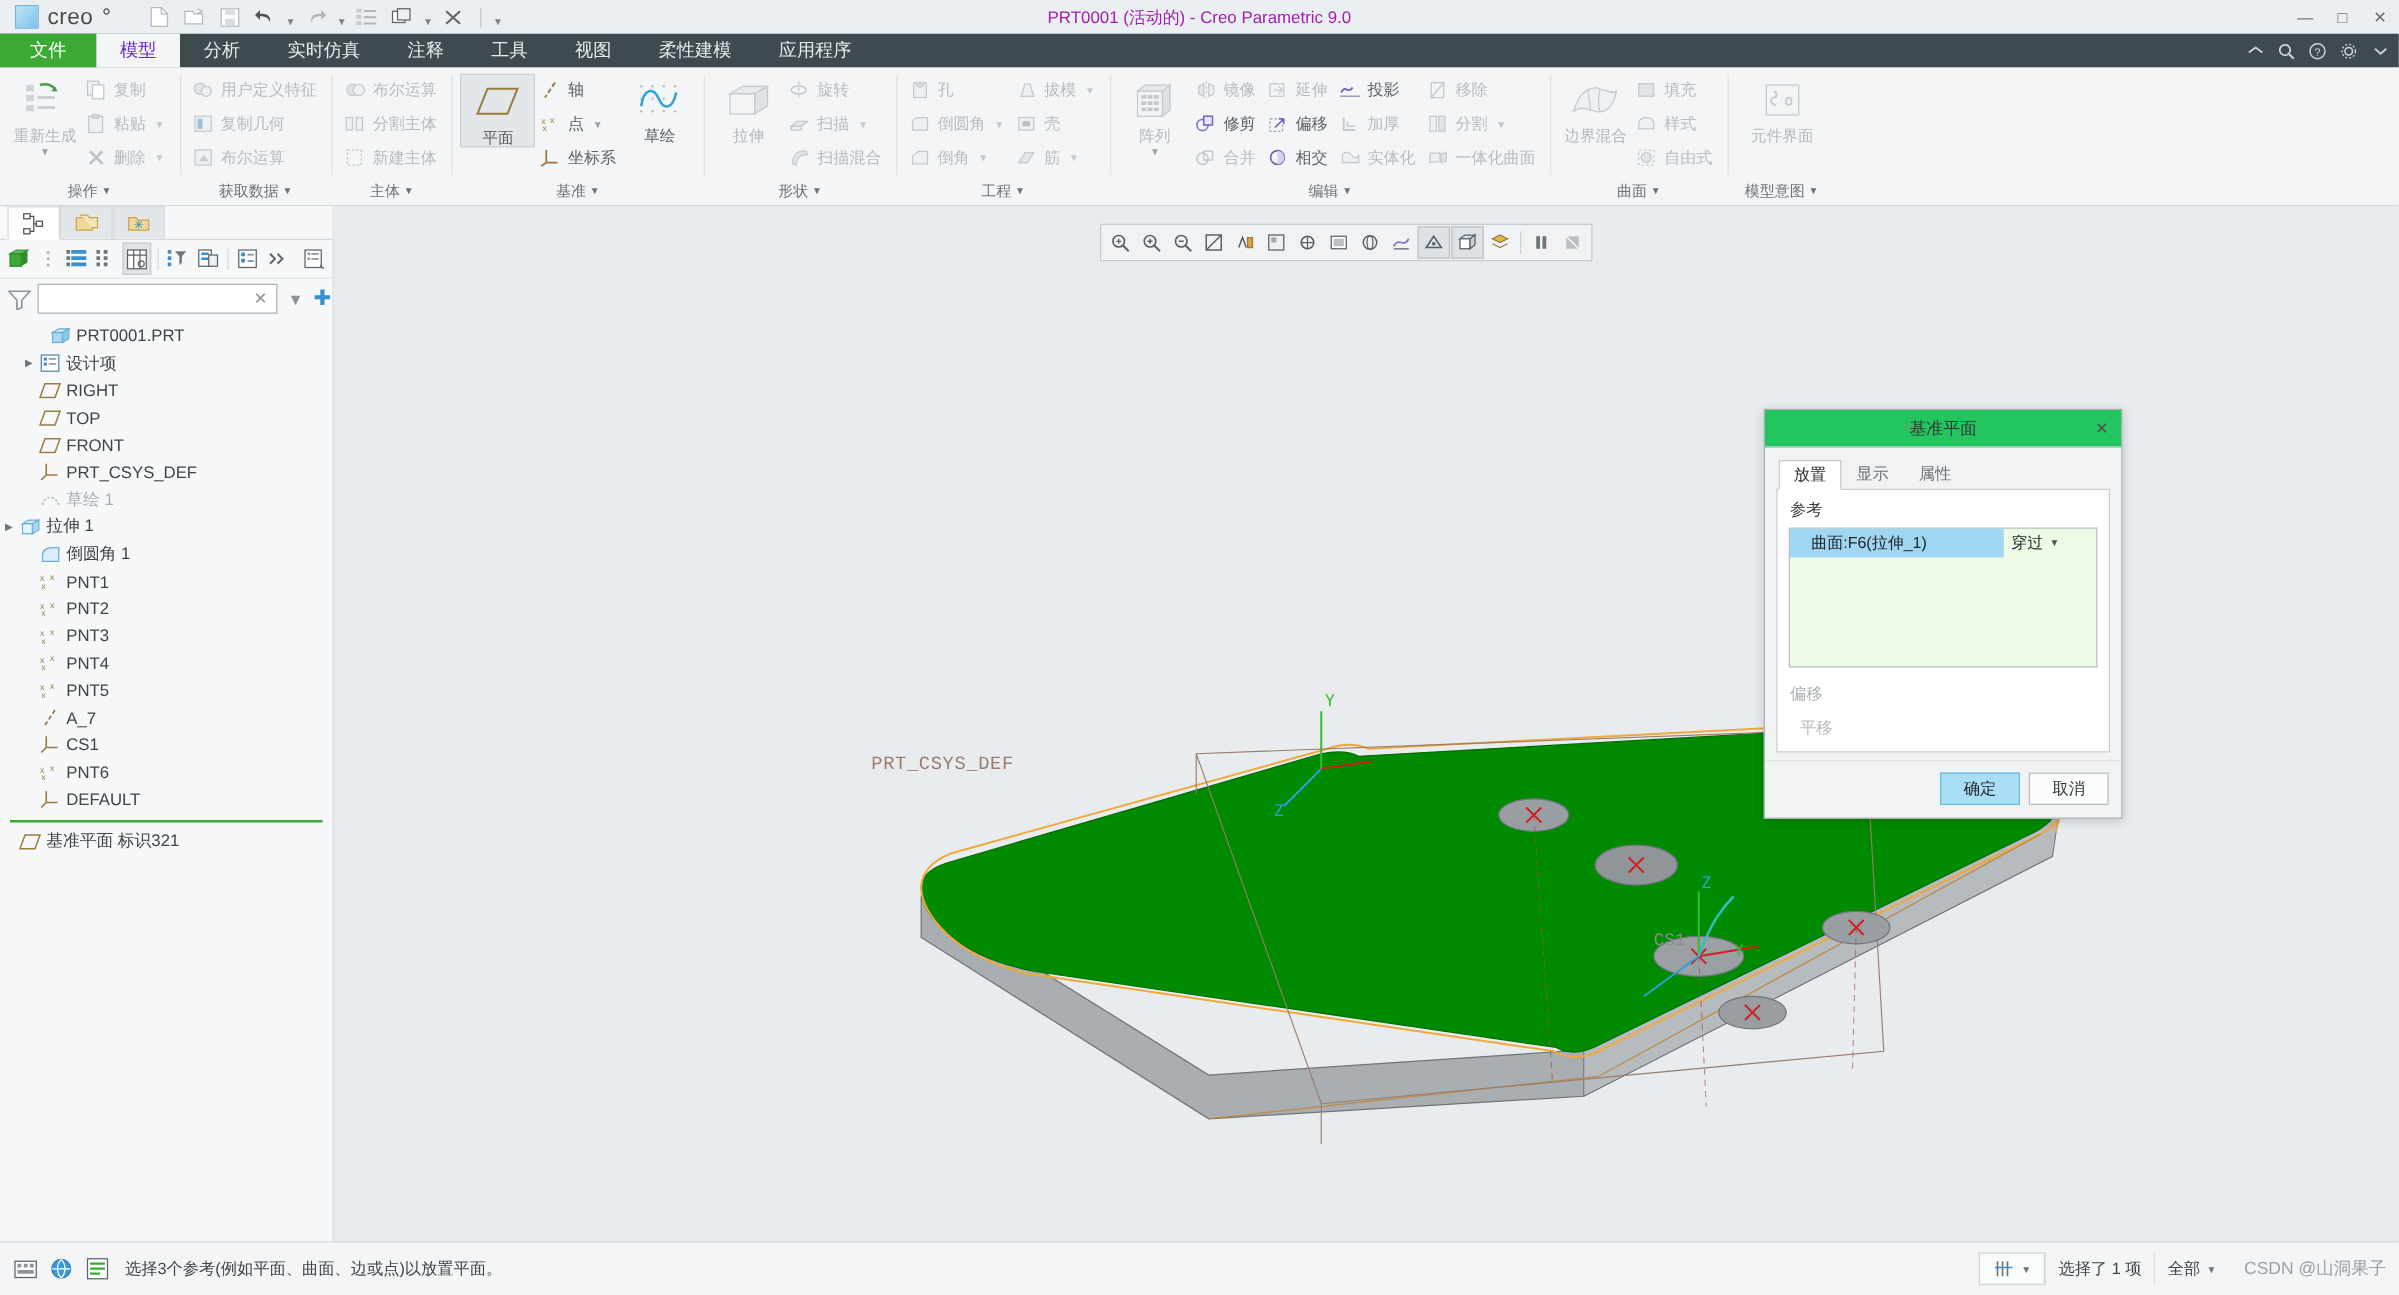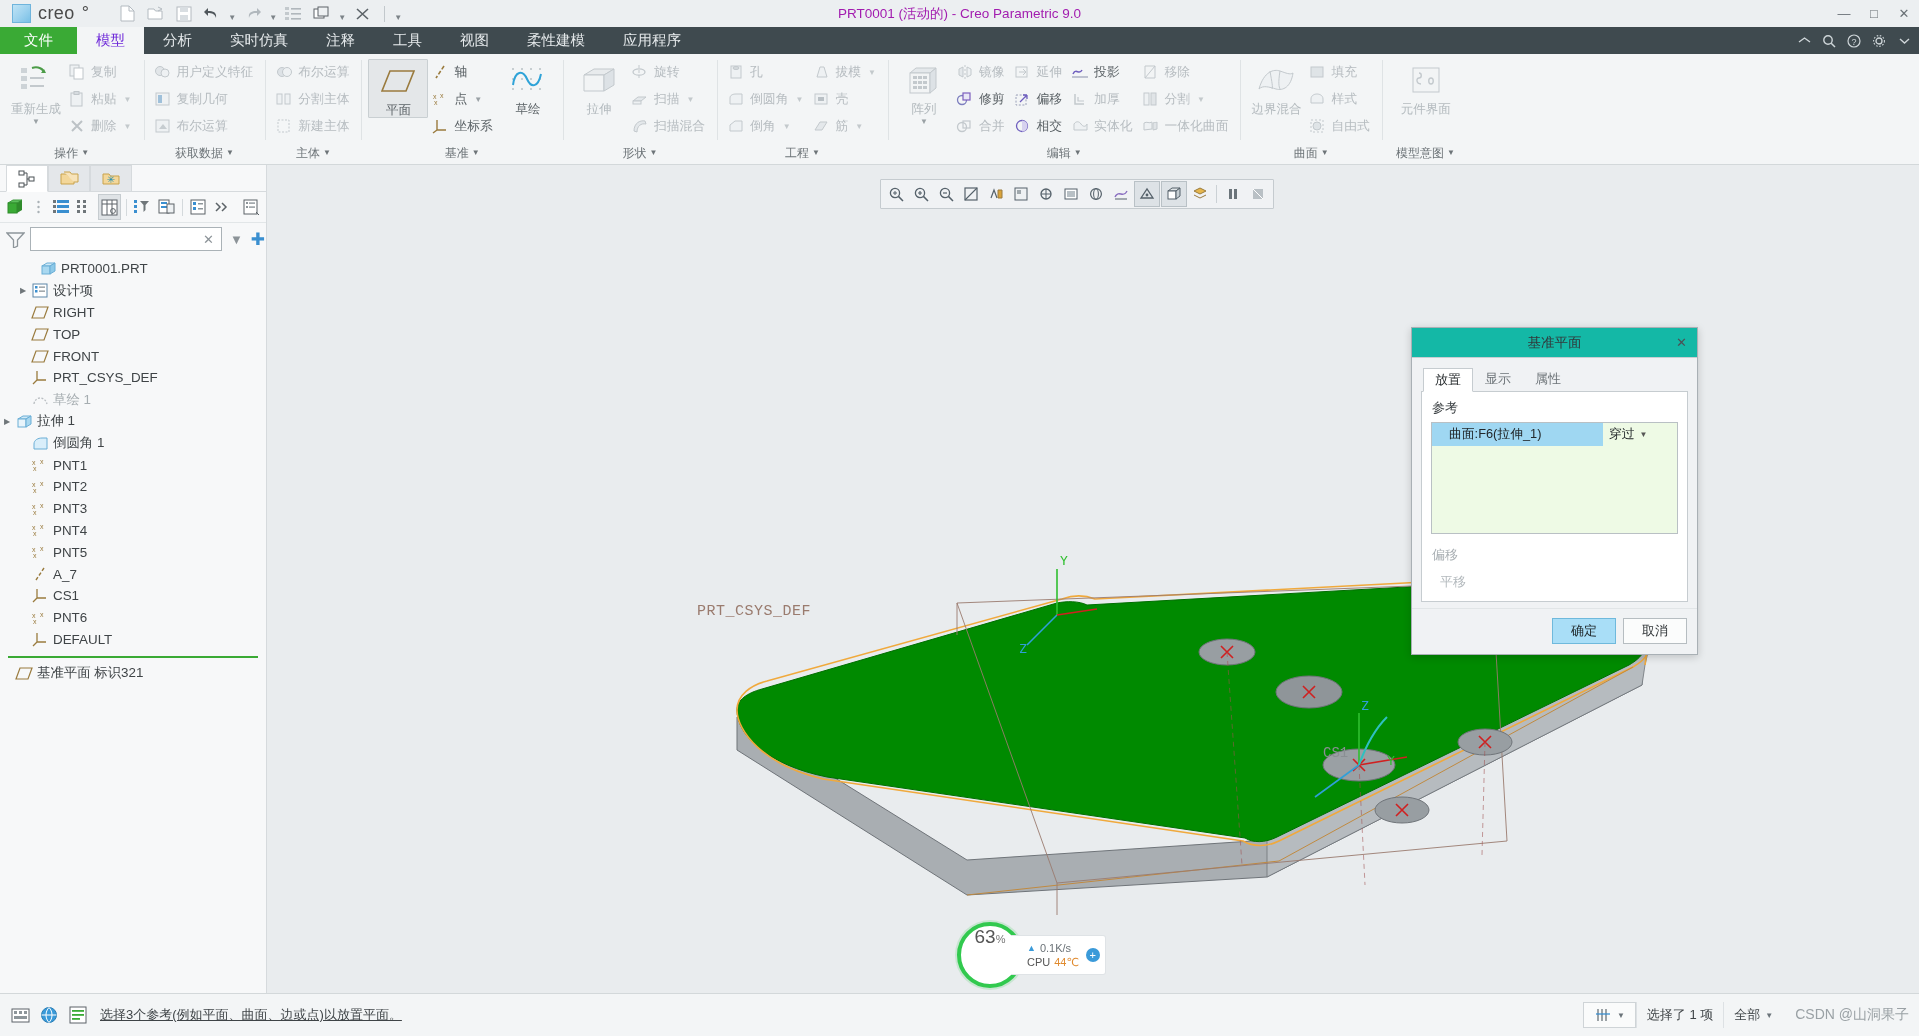--- a/index.html
+++ b/index.html
@@ -99,21 +99,21 @@
   .ring i{font-size:11px;color:#777;font-style:normal;}
   .perfbox{height:38px;background:#ffffff;border:1px solid #dfe3e6;border-left:none;display:flex;flex-direction:column;justify-content:center;padding:0 26px 0 16px;margin-left:-12px;position:relative;border-radius:0 3px 3px 0;}
   .perfline{font-size:11px;color:#6b7277;display:flex;align-items:center;gap:4px;line-height:14px;}
   .perfline .up{color:#3a9ad9;font-size:9px;}
   .perfline .cpu{color:#555;}
   .perfline .deg{color:#e08a2e;}
   .perfplus{position:absolute;right:5px;top:12px;width:14px;height:14px;border-radius:50%;background:#3a9ad9;color:#fff;font-size:11px;line-height:14px;text-align:center;}
 
   
   .dialog{position:absolute;left:1411px;top:327px;width:285px;background:#f0f2f4;border:1px solid #a9b0b5;box-shadow:0 2px 8px rgba(0,0,0,.18);}
-  .dlg-title{height:29px;background:#14b8a6;display:flex;align-items:center;justify-content:center;position:relative;font-size:13.5px;color:#32373a;border-bottom:1px solid #c8ced2;}
+  .dlg-title{height:29px;background:#22c55e;display:flex;align-items:center;justify-content:center;position:relative;font-size:13.5px;color:#32373a;border-bottom:1px solid #c8ced2;}
   .dlg-close{position:absolute;right:7px;top:6px;width:17px;height:17px;display:flex;align-items:center;justify-content:center;color:#4b5155;font-size:13px;}
   .dlg-body{padding:10px 9px 6px 9px;}
   .dtabs{display:flex;align-items:flex-end;height:23px;padding-left:2px;}
   .dtab{height:22px;padding:0 11px;display:flex;align-items:center;font-size:13px;color:#6d7478;border:1px solid transparent;}
   .dtab.on{background:#ffffff;border:1px solid #c6ccd0;border-bottom-color:#ffffff;color:#2c3133;margin-bottom:-1px;}
   .dpane{border:1px solid #c6ccd0;background:#ffffff;padding:7px 9px 10px 9px;}
   .dsub{font-size:13px;color:#3b4043;margin:0 0 5px 1px;}
   .reflist{height:110px;background:#eefae5;border:1px solid #b9c0c4;}
   .refrow{display:flex;align-items:center;height:23px;}
   .refname{flex:1;background:#9fd7f2;height:23px;display:flex;align-items:center;padding-left:17px;font-size:12.8px;color:#22272a;}
@@ -122,21 +122,21 @@
   .dlabel{font-size:13px;color:#aab0b4;margin:12px 0 0 1px;}
   .dlabel.ind{margin-left:9px;margin-top:9px;color:#b3b9bd;}
   .dlg-foot{display:flex;justify-content:flex-end;gap:7px;padding:9px 10px 10px 0;border-top:1px solid #e1e5e7;}
   .dbtn{min-width:62px;height:24px;display:flex;align-items:center;justify-content:center;font-size:13px;border:1px solid #b6bdc1;background:#fbfcfc;color:#2f3437;}
   .dbtn.primary{background:#a9def7;border-color:#6fb9dc;color:#1d2426;}
 
   
   .statusbar{position:absolute;left:0;bottom:0;width:1919px;height:42px;background:#f3f5f6;border-top:1px solid #d3d8da;display:flex;align-items:center;}
   .sb-left{display:flex;align-items:center;gap:7px;padding-left:9px;}
   .sb-ic{width:22px;height:22px;display:flex;align-items:center;justify-content:center;}
-  .sb-msg{font-size:13px;color:#3f4447;margin-left:4px;text-decoration:underline;}
+  .sb-msg{font-size:13px;color:#3f4447;margin-left:4px;}
   .sb-right{margin-left:auto;display:flex;align-items:center;gap:0;padding-right:10px;}
   .sb-cell{display:flex;align-items:center;gap:5px;height:26px;padding:0 10px;border-left:1px solid #dde1e4;font-size:13px;color:#3f4447;}
   .sb-cell.box{border:1px solid #cfd4d7;background:#fafbfb;height:24px;}
   .watermark{font-size:14px;color:#9aa1a5;padding-left:12px;}
   svg{display:block;}
 </style>
 </head>
 <body>
 
 <div class="app">
@@ -1286,37 +1286,20 @@
         <text x="1094" y="545" font-size="13" fill="#2f9fd8" font-family="monospace">Z</text>
         <text x="1120" y="600" font-size="13" fill="#2fbf2f" font-family="monospace">Y</text>
       </g>
 
       <path d="M1092 600 C1102 572 1112 560 1120 552" stroke="#2fc0c0" stroke-width="2" fill="none"></path>
     </svg>
 
     <div style="position:absolute;left:430px;top:438px;font-family:'Liberation Mono',monospace;font-size:15px;color:#9a7b6e;letter-spacing:.5px;">PRT_CSYS_DEF</div>
     <div style="position:absolute;left:1056px;top:580px;font-family:'Liberation Mono',monospace;font-size:14px;color:#8a8f93;">CS1</div>
 
-    <div class="perf">
-      <div class="ring">
-        <b>63</b>
-          <i>%</i>
-      </div>
-      <div class="perfbox">
-        <div class="perfline">
-          <span class="up">▲</span>
-          <span>0.1K/s</span>
-        </div>
-        <div class="perfline">
-          <span class="cpu">CPU</span>
-          <span class="deg">44℃</span>
-        </div>
-        <div class="perfplus">+</div>
-      </div>
-    </div>
   </div>
 
   <div class="dialog">
     <div class="dlg-title">
       <span>基准平面</span>
       <span class="dlg-close">✕</span>
     </div>
     <div class="dlg-body">
       <div class="dtabs">
         <div class="dtab on">放置</div>

